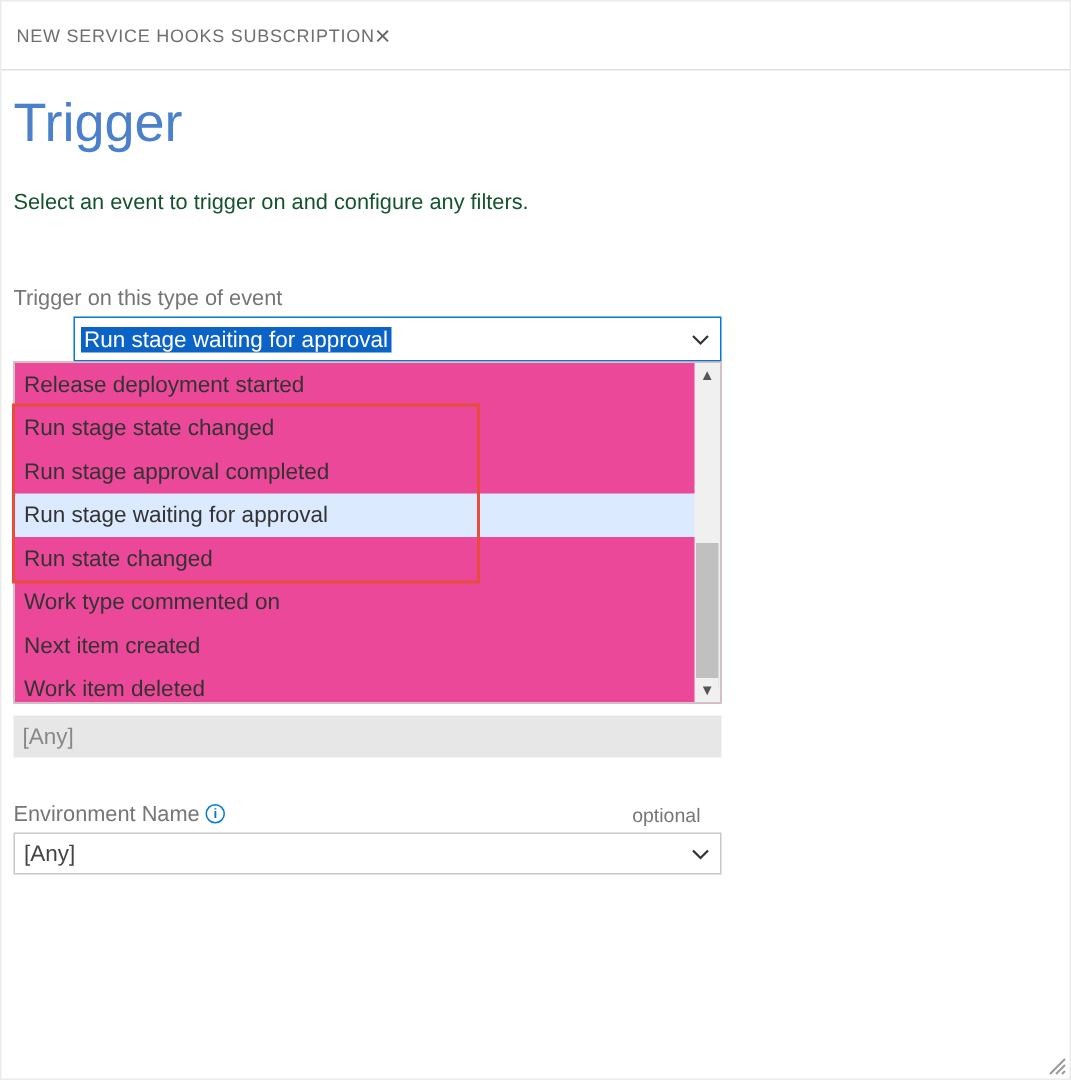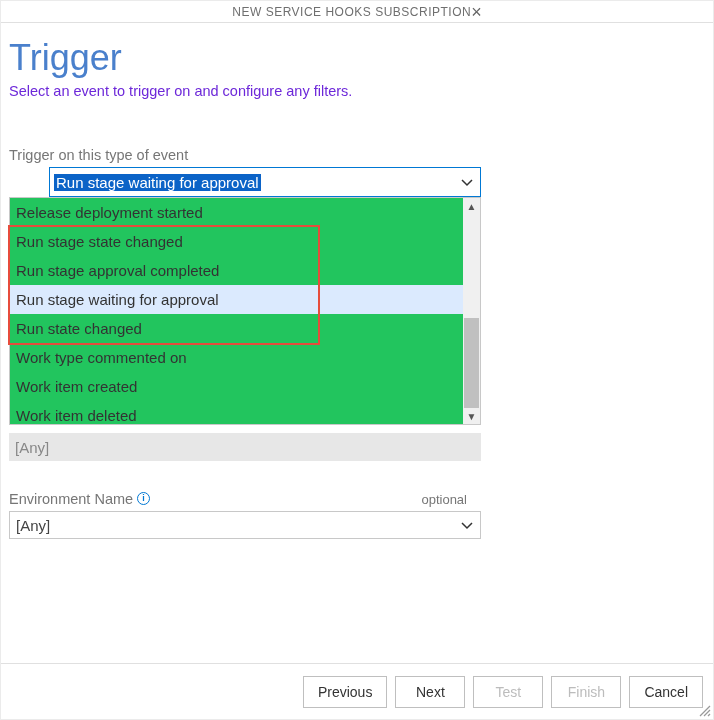--- a/index.html
+++ b/index.html
@@ -4,40 +4,40 @@
 <style>
   * { box-sizing: border-box; margin: 0; padding: 0; }
   html, body { width: 714px; height: 720px; font-family: "Segoe UI", Arial, sans-serif; background: #fff; }
   .dialog {
     width: 714px; height: 720px;
     border: 1px solid rgba(0,0,0,0.08);
     display: flex; flex-direction: column;
     position: relative;
   }
   .header {
-    height: 22px;
+    height: 46px;
     border-bottom: 1px solid rgba(0,0,0,0.12);
-    display: flex; align-items: center; justify-content: center;
+    display: flex; align-items: center; justify-content: flex-start;
     padding: 0 10px;
   }
   .header-title {
     font-size: 12px; letter-spacing: 0.5px; color: #6f6f6f;
   }
   .close-btn {
     font-size: 18px; color: #666; cursor: pointer; line-height: 1;
   }
   .body {
     flex: 1; padding: 14px 8px 0 8px; position: relative;
   }
   h1 {
     font-size: 36px; font-weight: 300; color: #4a80cc;
-    margin-bottom: 4px;
+    margin-bottom: 24px;
   }
   .subtitle {
-    font-size: 14.5px; color: #6d28d9; margin-bottom: 48px;
+    font-size: 14.5px; color: #14532d; margin-bottom: 48px;
   }
   .field-label {
     font-size: 14.5px; color: #767676;
     margin-bottom: 4px;
     display: flex; align-items: center; gap: 4px;
   }
   .info-icon {
     width: 13px; height: 13px; border: 1.3px solid #0078d4; border-radius: 50%;
     display: inline-flex; align-items: center; justify-content: center;
     color: #0078d4; font-size: 9px; font-weight: bold; line-height: 1;
@@ -78,21 +78,21 @@
     padding: 0 6px; font-size: 15px;
   }
   .chevron {
     position: absolute; right: 6px; top: 50%; transform: translateY(-50%);
     width: 14px; height: 14px;
     display: flex; align-items: center; justify-content: center;
   }
   .chevron svg { stroke: #333; }
   .dropdown {
     position: absolute; left: 0; top: 30px;
-    width: 472px; background: #22c55e;
+    width: 472px; background: #ec4899;
     border: 1px solid #c8c8c8;
     z-index: 10;
     text-align: center;
   }
   .dropdown-list {
     position: relative;
     max-height: 226px;
   }
   .dd-item {
     height: 29px; padding: 0 6px;
@@ -168,21 +168,21 @@
           </span>
         </div>
         <div class="dropdown">
           <div class="dropdown-list" id="dd-list">
               <div class="dd-item">Release deployment started</div>
               <div class="dd-item">Run stage state changed</div>
               <div class="dd-item">Run stage approval completed</div>
               <div class="dd-item selected">Run stage waiting for approval</div>
               <div class="dd-item">Run state changed</div>
               <div class="dd-item">Work type commented on</div>
-              <div class="dd-item">Work item created</div>
+              <div class="dd-item">Next item created</div>
               <div class="dd-item">Work item deleted</div>
             </div>
           <div class="dd-track">
             <div class="dd-arrow up">▲</div>
             <div class="dd-thumb"></div>
             <div class="dd-arrow down">▼</div>
           </div>
           <div class="highlight-box" style="left:-2px; top:27px; width:312px; height:120px;"></div>
         </div>
       </div>
@@ -203,27 +203,20 @@
         <span class="chevron">
           <svg viewBox="0 0 14 14" width="14" height="14">
               <polyline points="2,5 7,10 12,5" fill="none" stroke-width="1.5"></polyline>
             </svg>
         </span>
       </div>
     </div>
 
   </div>
 
-  <div class="footer">
-    <button class="btn">Previous</button>
-    <button class="btn">Next</button>
-    <button class="btn" disabled="">Test</button>
-    <button class="btn" disabled="">Finish</button>
-    <button class="btn">Cancel</button>
-  </div>
 
   <div class="resize-grip">
     <svg viewBox="0 0 14 14" width="14" height="14">
       <line x1="3" y1="13" x2="13" y2="3"></line>
       <line x1="7" y1="13" x2="13" y2="7"></line>
       <line x1="11" y1="13" x2="13" y2="11"></line>
     </svg>
   </div>
 </div>
 

